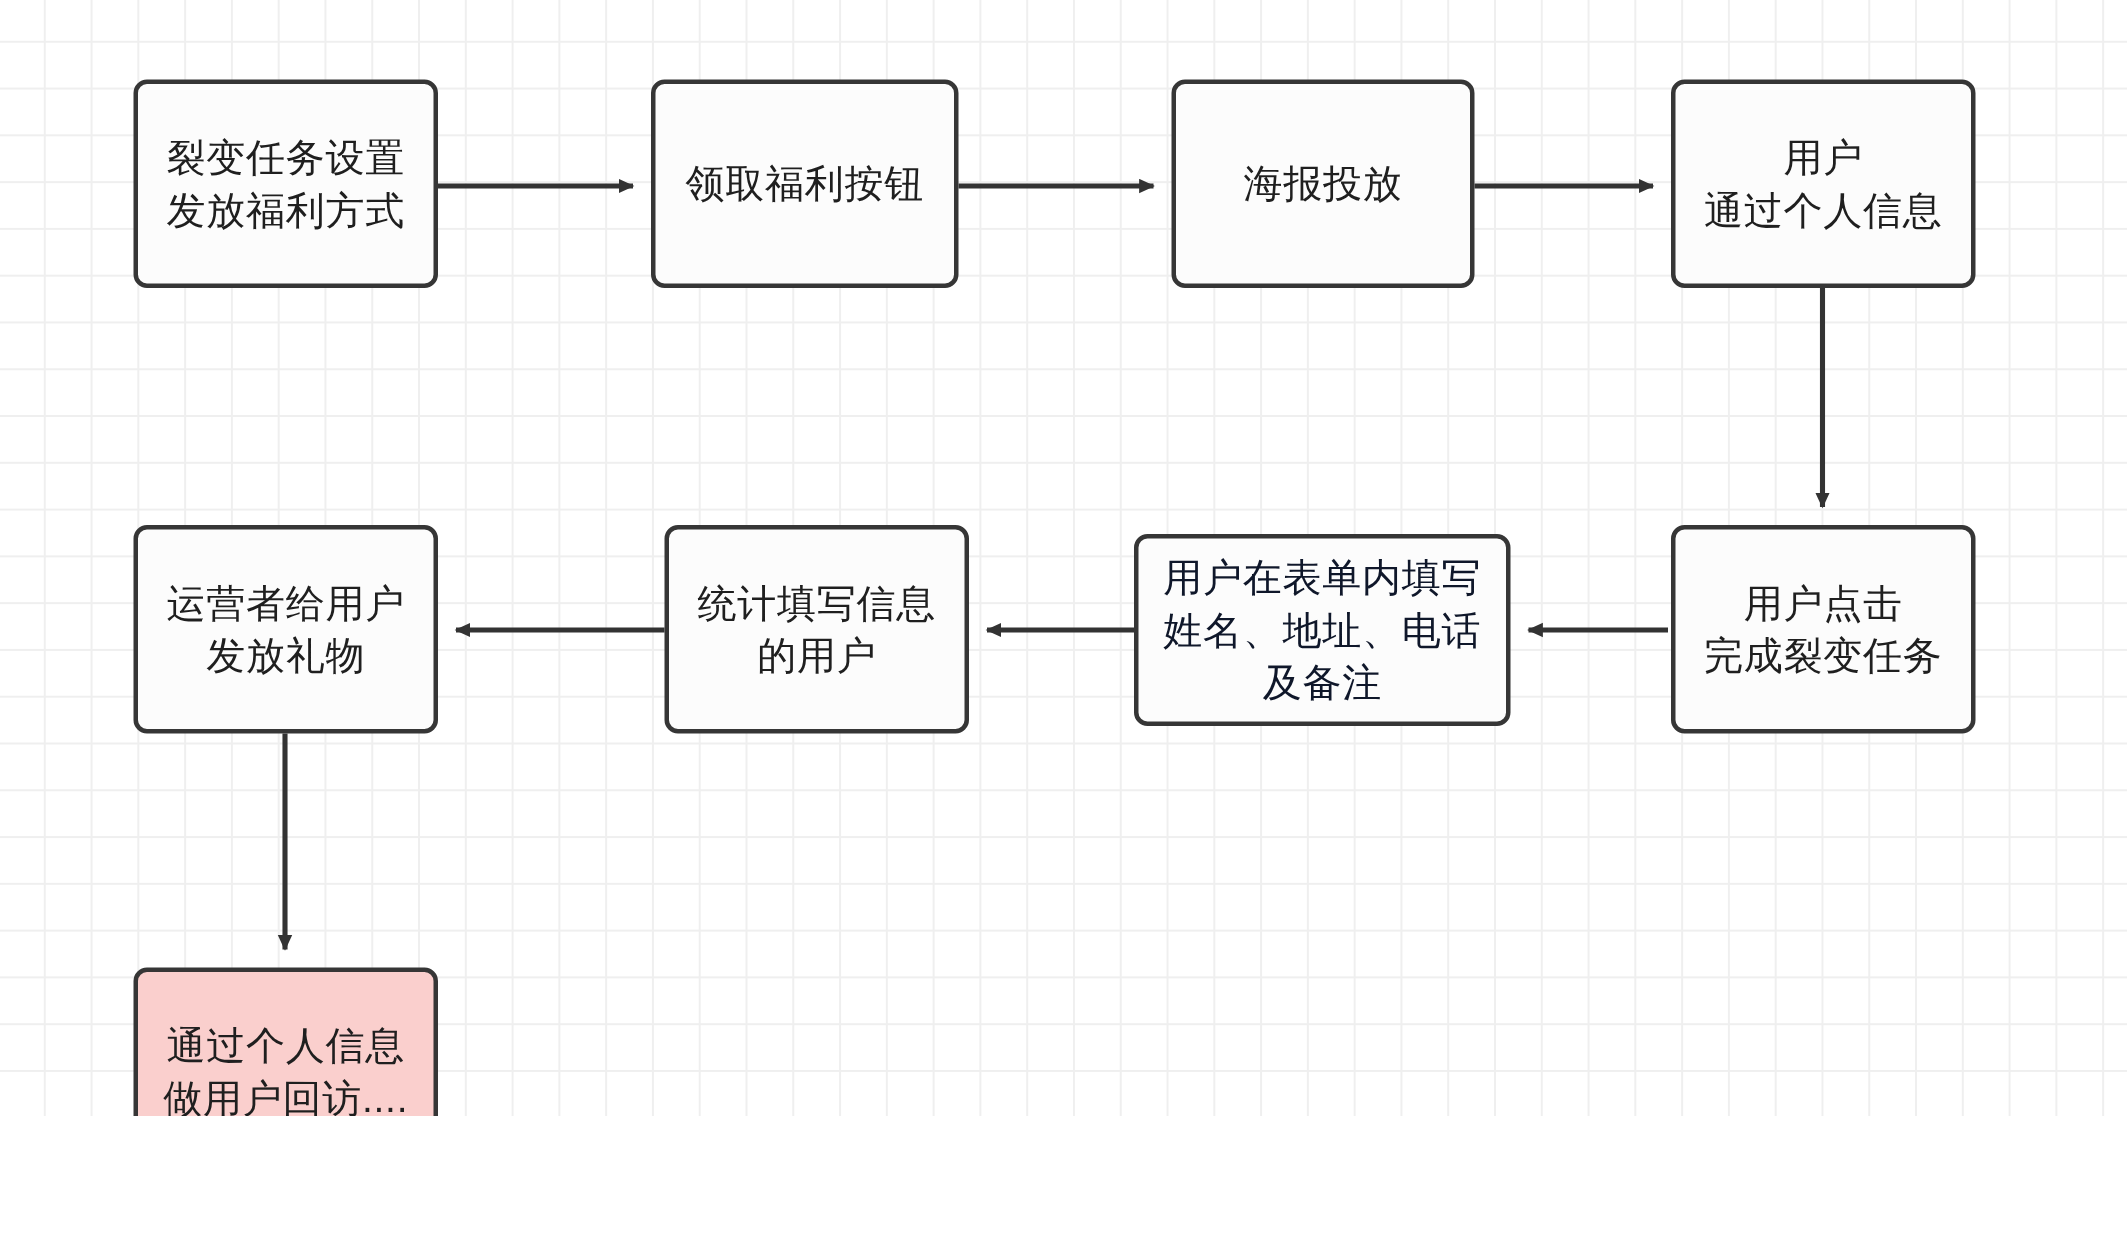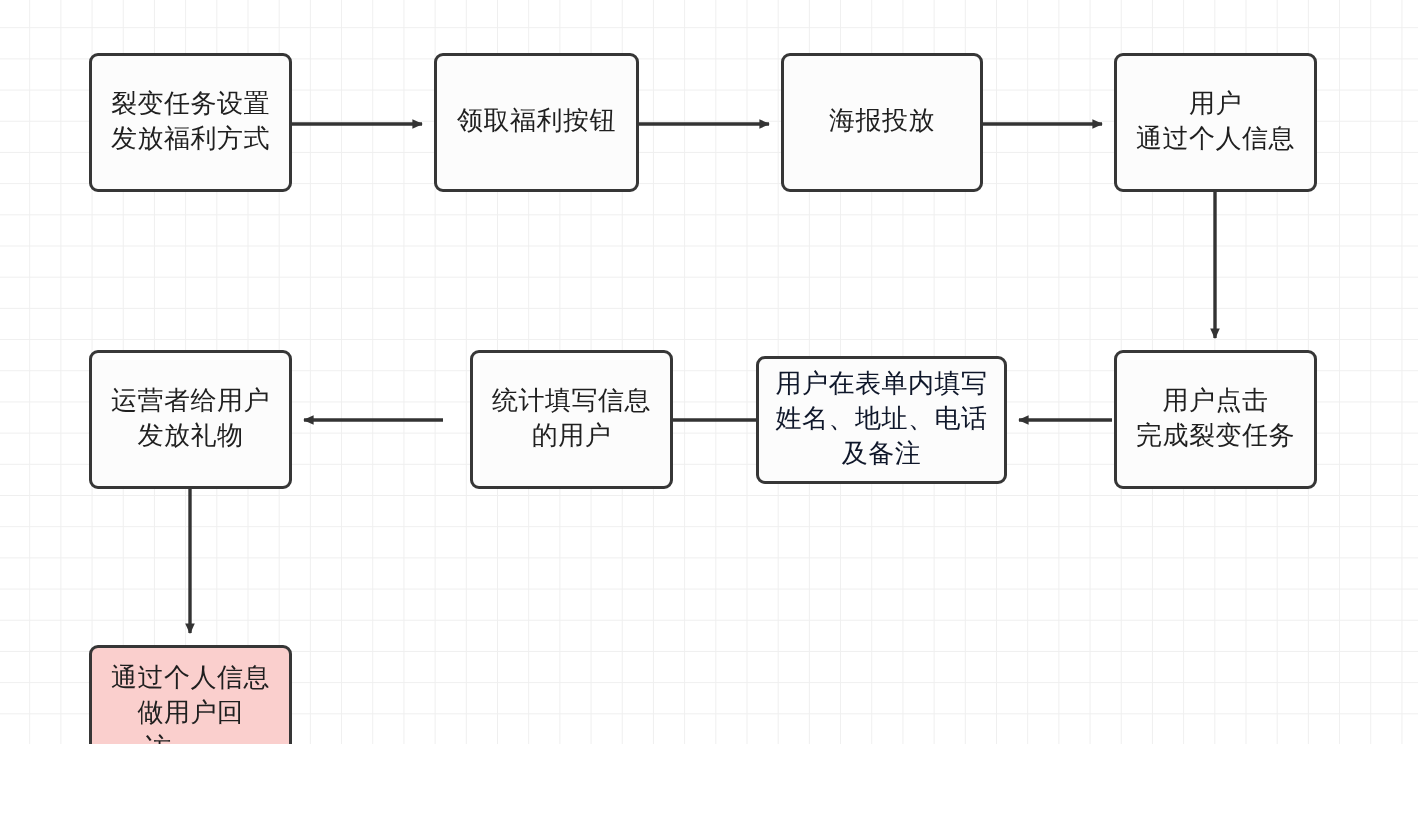--- a/index.html
+++ b/index.html
@@ -53,21 +53,21 @@
   }
   .node .label {
     display: block;
     white-space: pre-line;
     padding: 0 6px;
   }
 </style>
 </head>
 <body>
 
-<div id="canvas" style="width: 1418px; height: 744px; font-family: Liberation Mono, monospace;">
+<div id="canvas" style="width: 1418px; height: 744px;">
 
   <svg class="edges" width="1418" height="838" viewBox="0 0 1418 838" xmlns="http://www.w3.org/2000/svg">
     <defs>
       <marker id="arrow-r" markerWidth="11" markerHeight="11" refX="9.6" refY="5" orient="auto" markerUnits="userSpaceOnUse">
         <path d="M0,0.2 L10.5,5 L0,9.8 Z" fill="#333333"></path>
       </marker>
     </defs>
     <g id="edge-group">
         <line x1="292" y1="124" x2="422" y2="124" stroke="#333333" stroke-width="3.4" marker-end="url(#arrow-r)"></line>
         <line x1="639" y1="124" x2="769" y2="124" stroke="#333333" stroke-width="3.4" marker-end="url(#arrow-r)"></line>
@@ -102,21 +102,21 @@
     <span class="label">用户点击
 完成裂变任务</span>
   </div>
 
   <div class="node" style="left: 756px; top: 356px; width: 251px; height: 128px; background: rgb(252, 252, 252); border-color: rgb(54, 54, 54); color: #0f172a;">
     <span class="label">用户在表单内填写
 姓名、地址、电话
 及备注</span>
   </div>
 
-  <div class="node" style="left: 443px; top: 350px; width: 203px; height: 139px; background: rgb(252, 252, 252); border-color: rgb(54, 54, 54); color: rgb(31, 31, 31); margin-left: 27px;">
+  <div class="node" style="left: 443px; top: 350px; width: 203px; height: 139px; background: rgb(252, 252, 252); border-color: rgb(54, 54, 54); color: rgb(31, 31, 31);">
     <span class="label">统计填写信息
 的用户</span>
   </div>
 
   <div class="node" style="left: 89px; top: 350px; width: 203px; height: 139px; background: rgb(252, 252, 252); border-color: rgb(54, 54, 54); color: rgb(31, 31, 31);">
     <span class="label">运营者给用户
 发放礼物</span>
   </div>
 
   <div class="node accent" style="left: 89px; top: 645px; width: 203px; height: 139px; background: rgb(250, 207, 205); border-color: rgb(54, 54, 54); color: rgb(31, 31, 31);">

